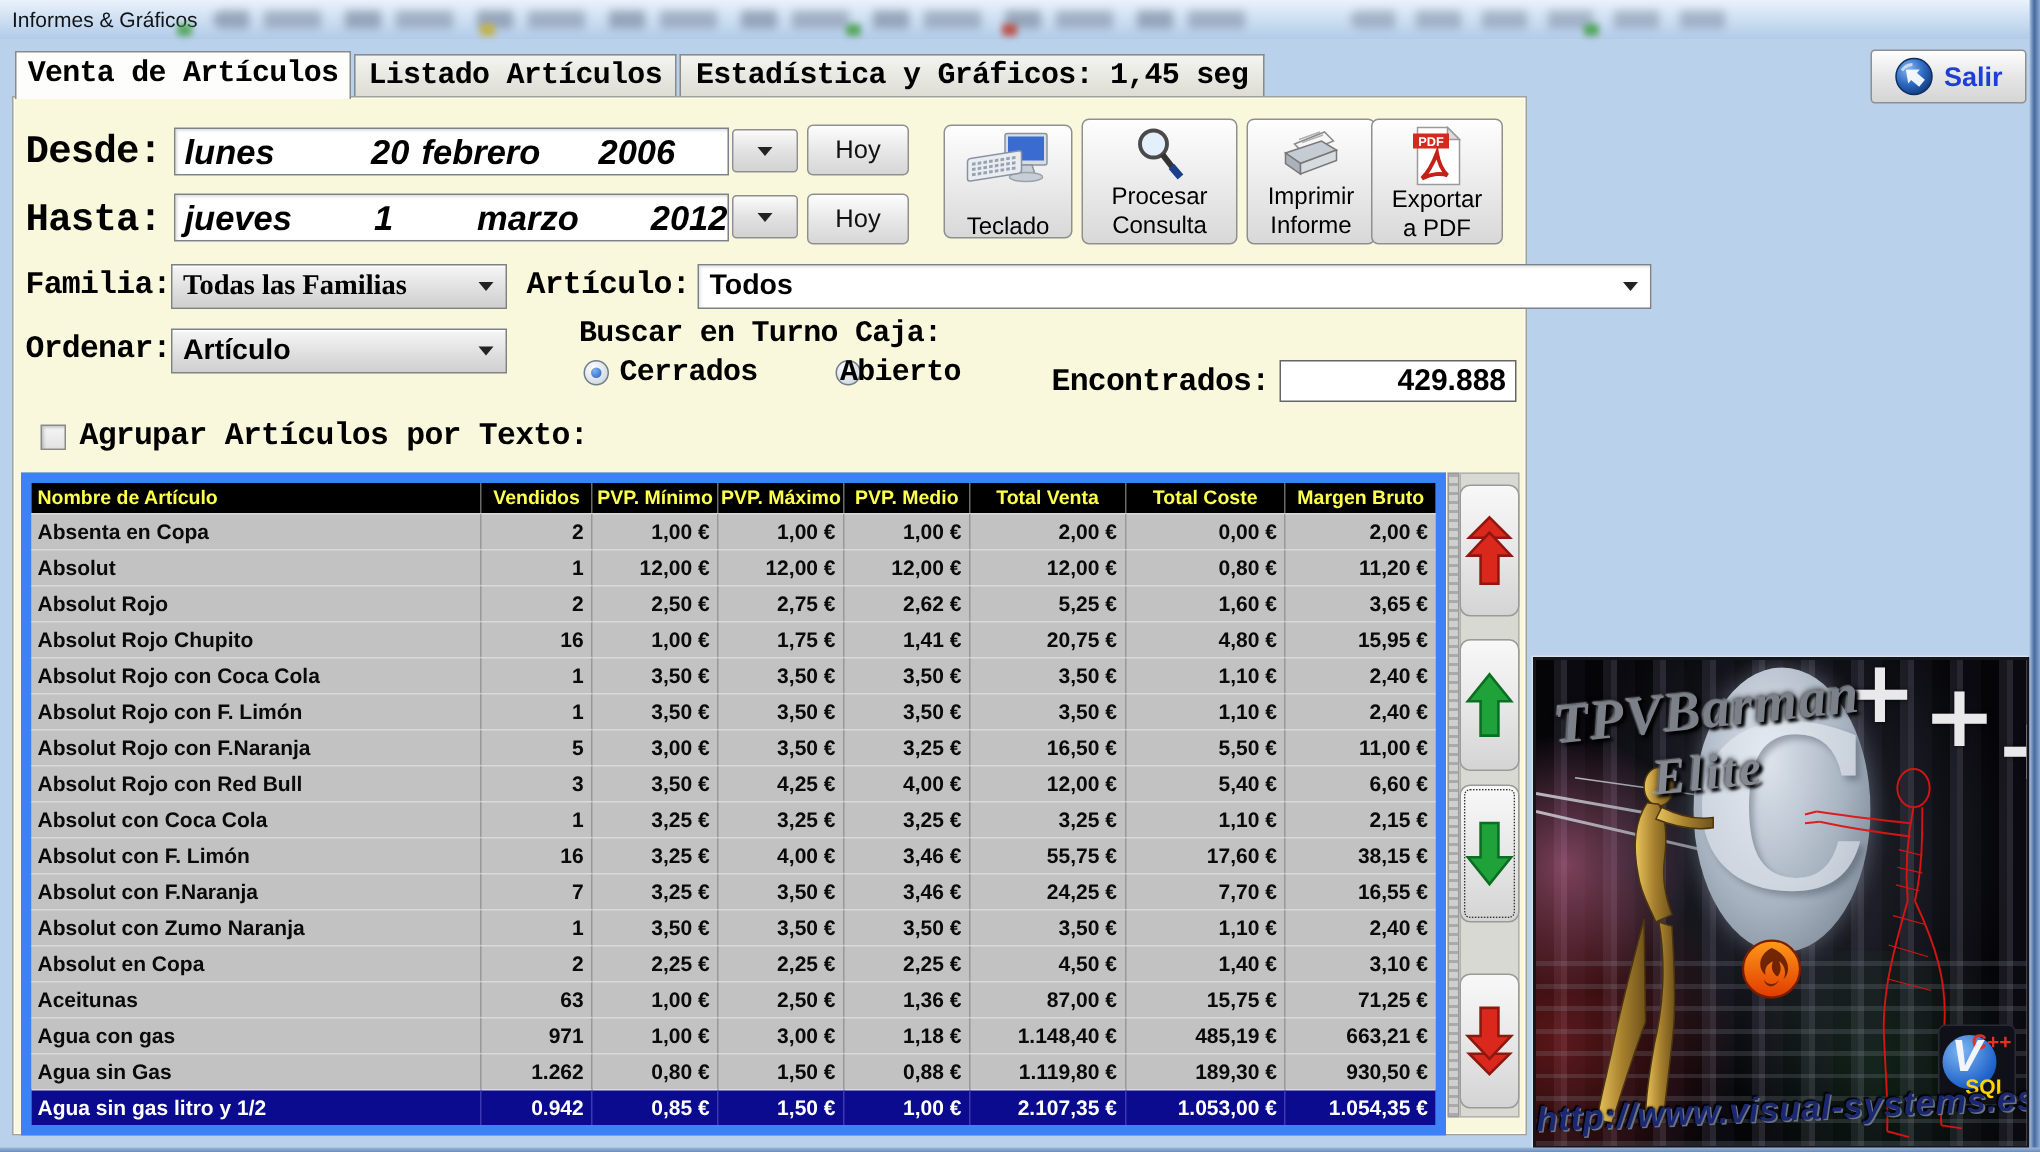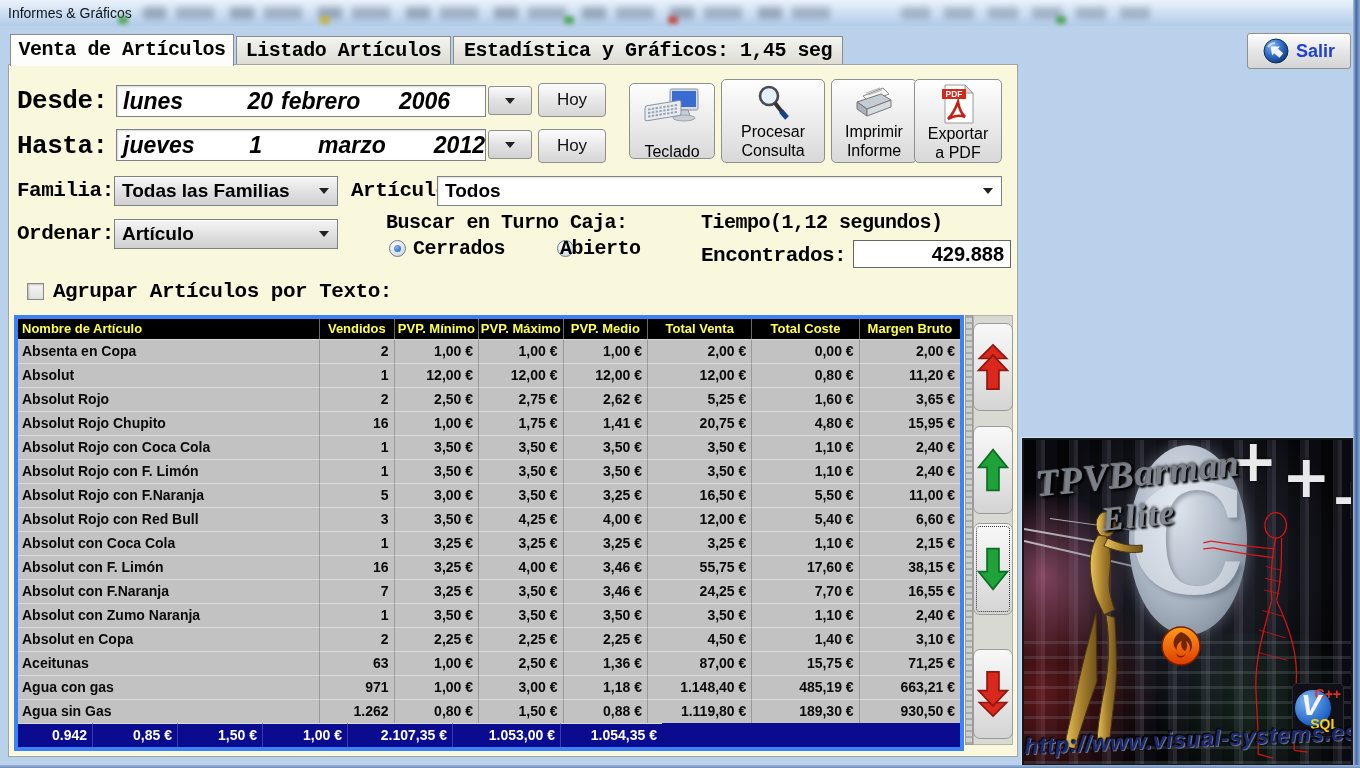--- a/index.html
+++ b/index.html
@@ -87,21 +87,21 @@
   .radio.checked::after { content:""; position:absolute; left:4px; top:4px; width:7px; height:7px; border-radius:50%;
     background:radial-gradient(circle at 35% 30%, #7fb2ee, #1e5fc2); }
 
   .found-field { width:158px; height:28px; background:#fff; border:1px solid #666; text-align:right;
     font-size:20px; font-weight:bold; line-height:26px; padding-right:6px; }
 
   .checkbox { width:17px; height:17px; border:1px solid #8a8a8a; background:linear-gradient(#f6f6f6,#e2e2e2);
     box-shadow:inset 1px 1px 2px rgba(0,0,0,.22); cursor:pointer; }
 
   
-  .table { left:5px; top:250px; width:950px; border:4px solid #3b82f6; background:#c2c2c2; }
+  .table { left:5px; top:250px; width:950px; border:7px solid #3b82f6; background:#c2c2c2; }
   .thead { display:flex; background:#000; height:20px; }
   .hcell { font-size:13px; font-weight:bold; color:#ffff4d; text-align:center; line-height:19px;
     border-right:1px solid #6a6a6a; white-space:nowrap; overflow:hidden; }
   .trow { display:flex; height:24px; background:#c2c2c2; cursor:pointer; }
   .trow.selected { background:#0b0b90; }
   .trow.selected .tcell { color:#fff; border-right-color:#3a3ab0; }
   .tcell { font-size:14px; font-weight:bold; color:#0a0a0a; line-height:23px; border-right:1px solid #989898;
     border-top:1px solid #d9d9d9; text-align:right; padding-right:5px; white-space:nowrap; overflow:hidden; }
   .c0 { width:304px; text-align:left; padding-left:4px; }
   .c1 { width:75px; } .c2 { width:85px; } .c3 { width:85px; } .c4 { width:85px; }
@@ -271,44 +271,43 @@
           <text x="15" y="13" font-size="8.5" fill="#fff" font-weight="bold" text-anchor="middle" font-family="Liberation Sans, sans-serif">PDF</text>
           <path d="M19,18 c-3,8 -6,13 -10,17 c6,-3 13,-4 17,-2 c-4,-4 -6,-9 -7,-15 z" fill="none" stroke="#c42015" stroke-width="2.6"></path>
         </svg>
       </span>
       <span class="action-label">Exportar</span>
       <span class="action-label">a PDF</span>
     </div>
 
     
     <span class="lab lab-md" style="left:8px; top:114px;">Familia:</span>
-    <div class="combo combo-gray" style="left:105px; top:111px; width:224px;">
+    <div class="combo combo-gray" style="left:105px; top:111px; width:224px;font-family:Liberation Serif, serif;">
       <span class="val">Todas las Familias</span>
       <span class="arr"></span>
     </div>
     <span class="lab lab-md" style="left:342px; top:114px;">Artículo:</span>
-    <div class="combo combo-white" style="left:428px; top:111px; width:565px;">
+    <div class="combo combo-white" style="left:456px; top:111px; width:636px;">
       <span class="val">Todos</span>
       <span class="arr"></span>
     </div>
 
     
     <span class="lab lab-md" style="left:8px; top:157px;">Ordenar:</span>
     <div class="combo combo-gray" style="left:105px; top:154px; width:224px;">
       <span class="val">Artículo</span>
       <span class="arr"></span>
     </div>
 
     <span class="lab lab-sm" style="left:377px; top:146px;">Buscar en Turno Caja:</span>
     <span class="radio checked" style="left:380px; top:175px;"></span>
     <span class="lab lab-sm" style="left:404px; top:172px;">Cerrados</span>
     <span class="radio" style="left:527px; top:175px;"></span>
     <span class="lab lab-sm" style="left:551px; top:172px;">Abierto</span>
 
-    <span class="lab lab-sm" style="left:692px; top:146px;">Tiempo(1,12 segundos)</span>
     <span class="lab lab-md" style="left:692px; top:179px;">Encontrados:</span>
     <div class="found-field" style="left:844px; top:175px;">429.888</div>
 
     
     <span class="checkbox" style="left:18px; top:218px;"></span>
     <span class="lab lab-md" style="left:44px; top:215px;">Agrupar Artículos por Texto:</span>
 
     
     <div class="table">
       <div class="thead" id="table-header">
@@ -476,20 +475,21 @@
             <div class="tcell c0">Agua sin Gas</div>
             <div class="tcell c1">1.262</div>
             <div class="tcell c2">0,80 €</div>
             <div class="tcell c3">1,50 €</div>
             <div class="tcell c4">0,88 €</div>
             <div class="tcell c5">1.119,80 €</div>
             <div class="tcell c6">189,30 €</div>
             <div class="tcell c7">930,50 €</div>
           </div>
           <div class="trow selected">
+            <div class="tcell c0">Agua sin gas litro y 1/2</div>
             <div class="tcell c1">0.942</div>
             <div class="tcell c2">0,85 €</div>
             <div class="tcell c3">1,50 €</div>
             <div class="tcell c4">1,00 €</div>
             <div class="tcell c5">2.107,35 €</div>
             <div class="tcell c6">1.053,00 €</div>
             <div class="tcell c7">1.054,35 €</div>
           </div>
         </div>
     </div>

